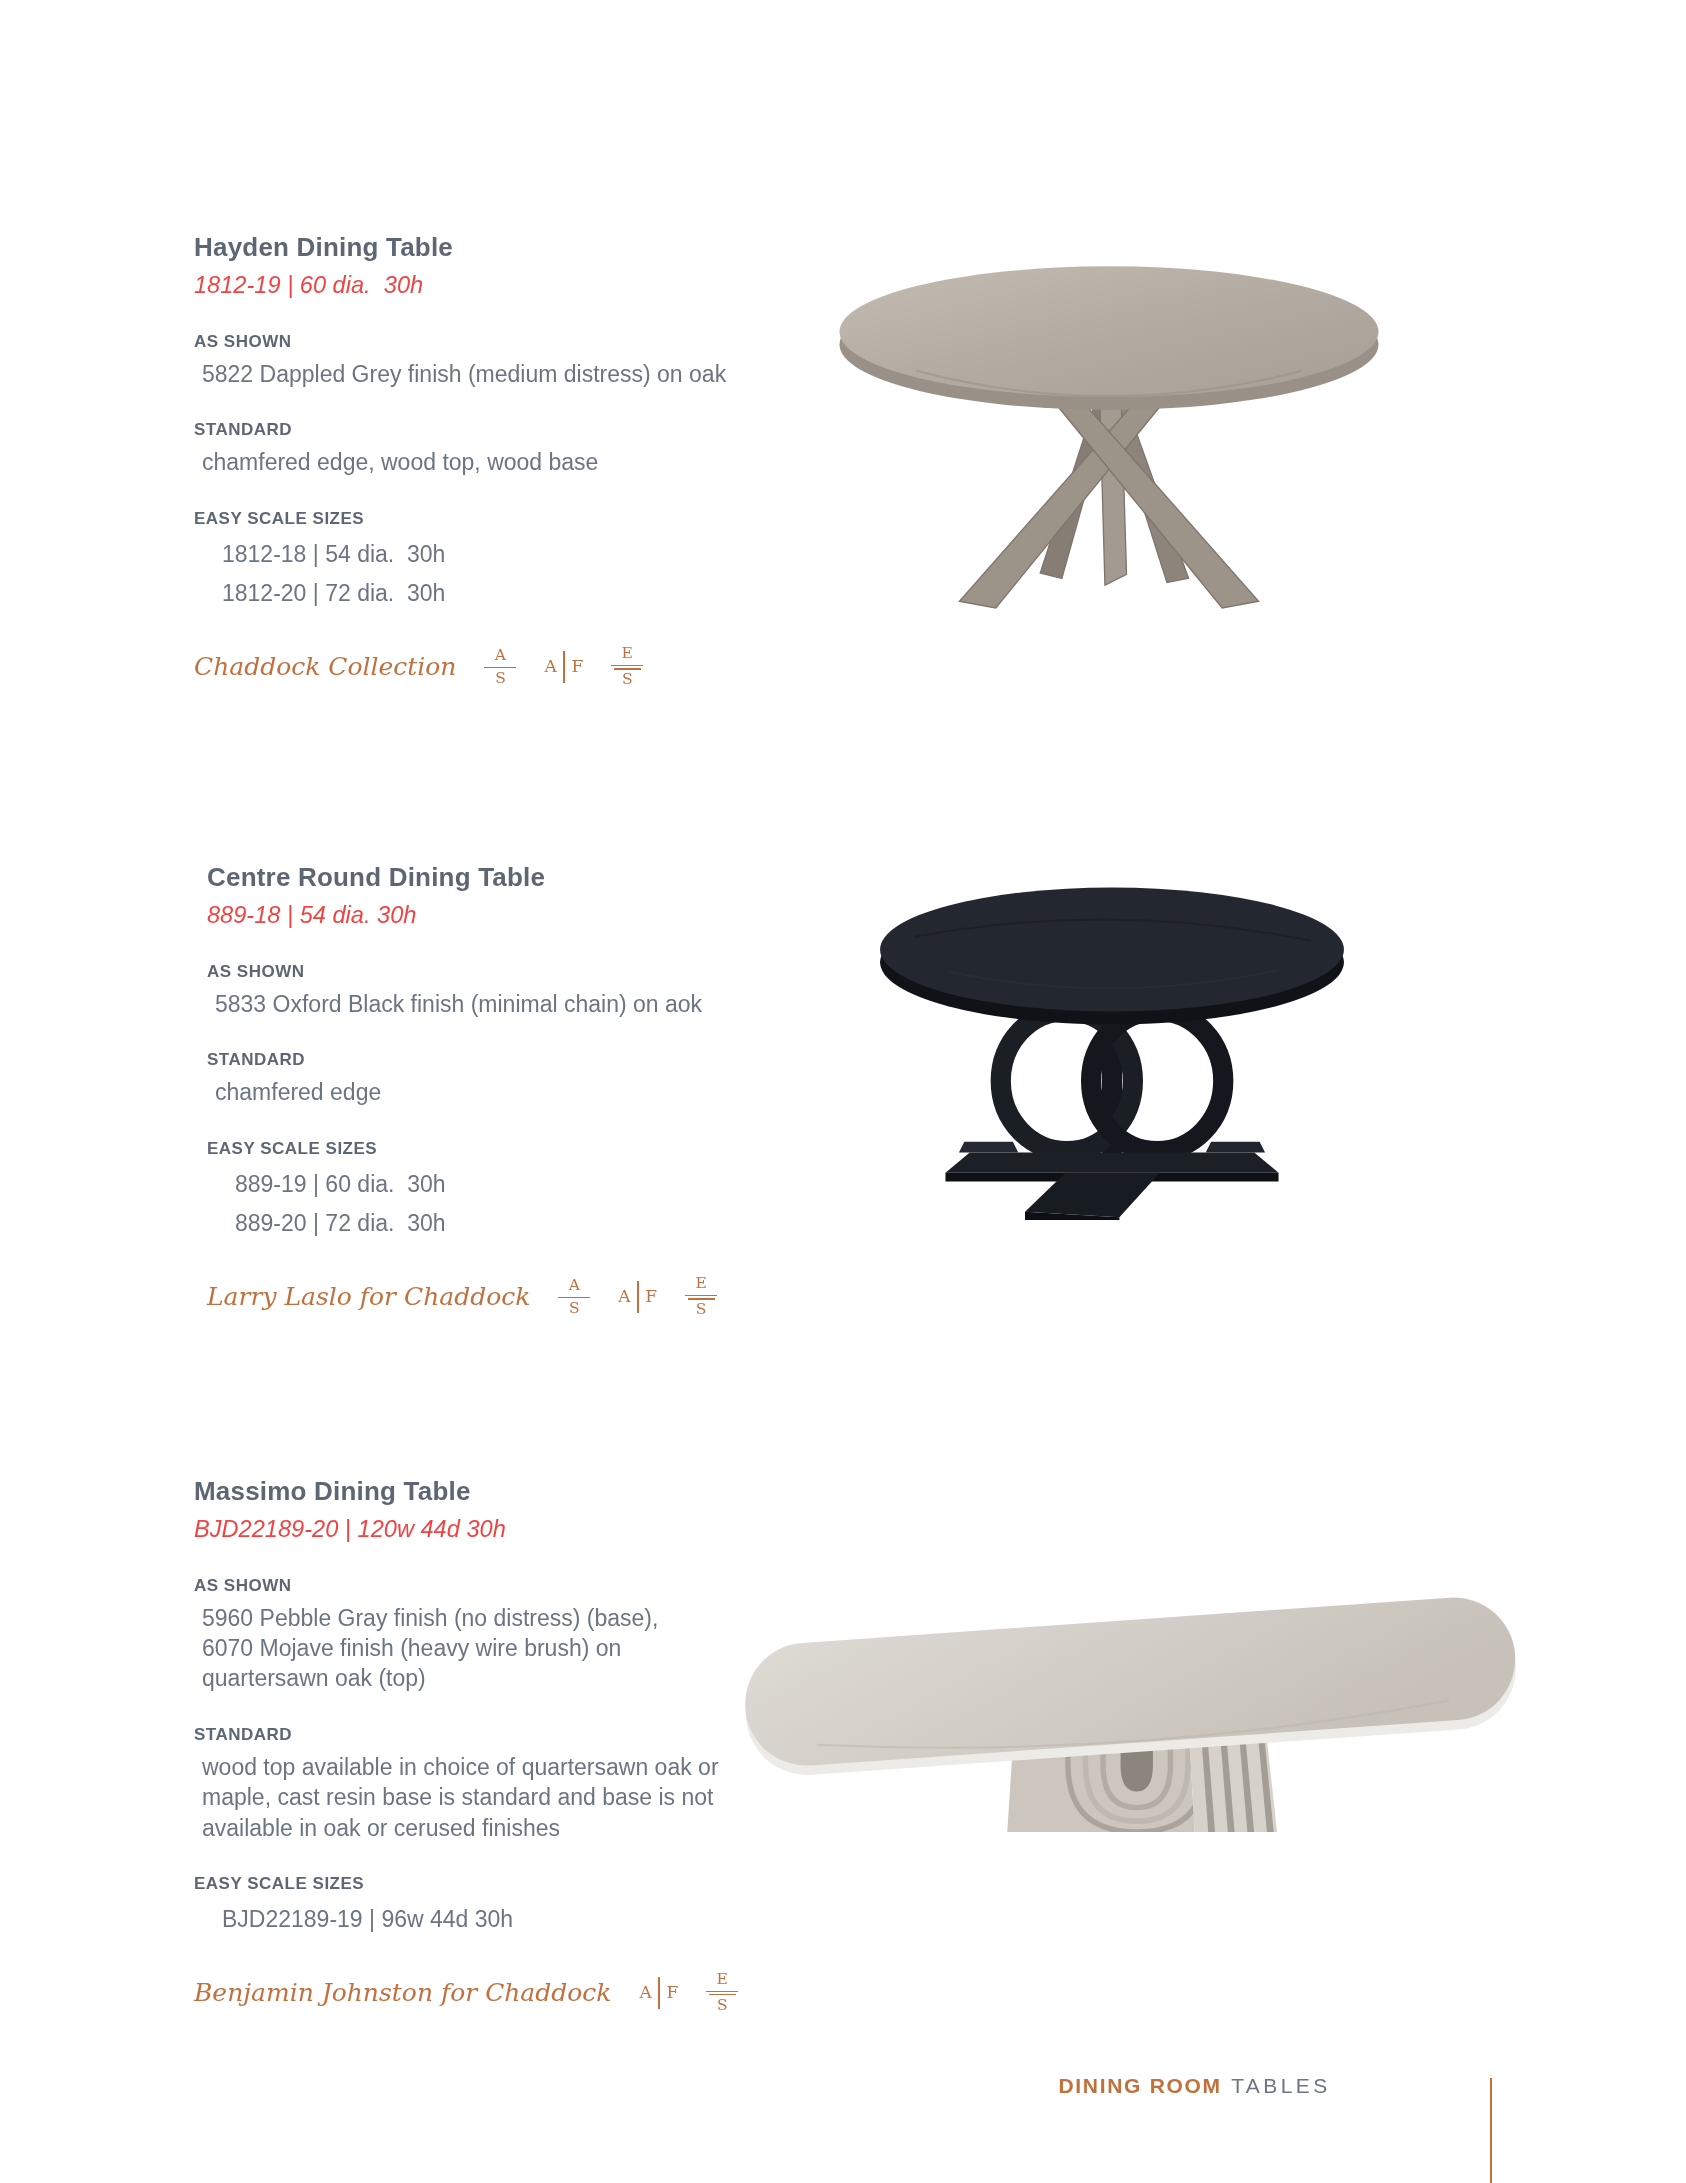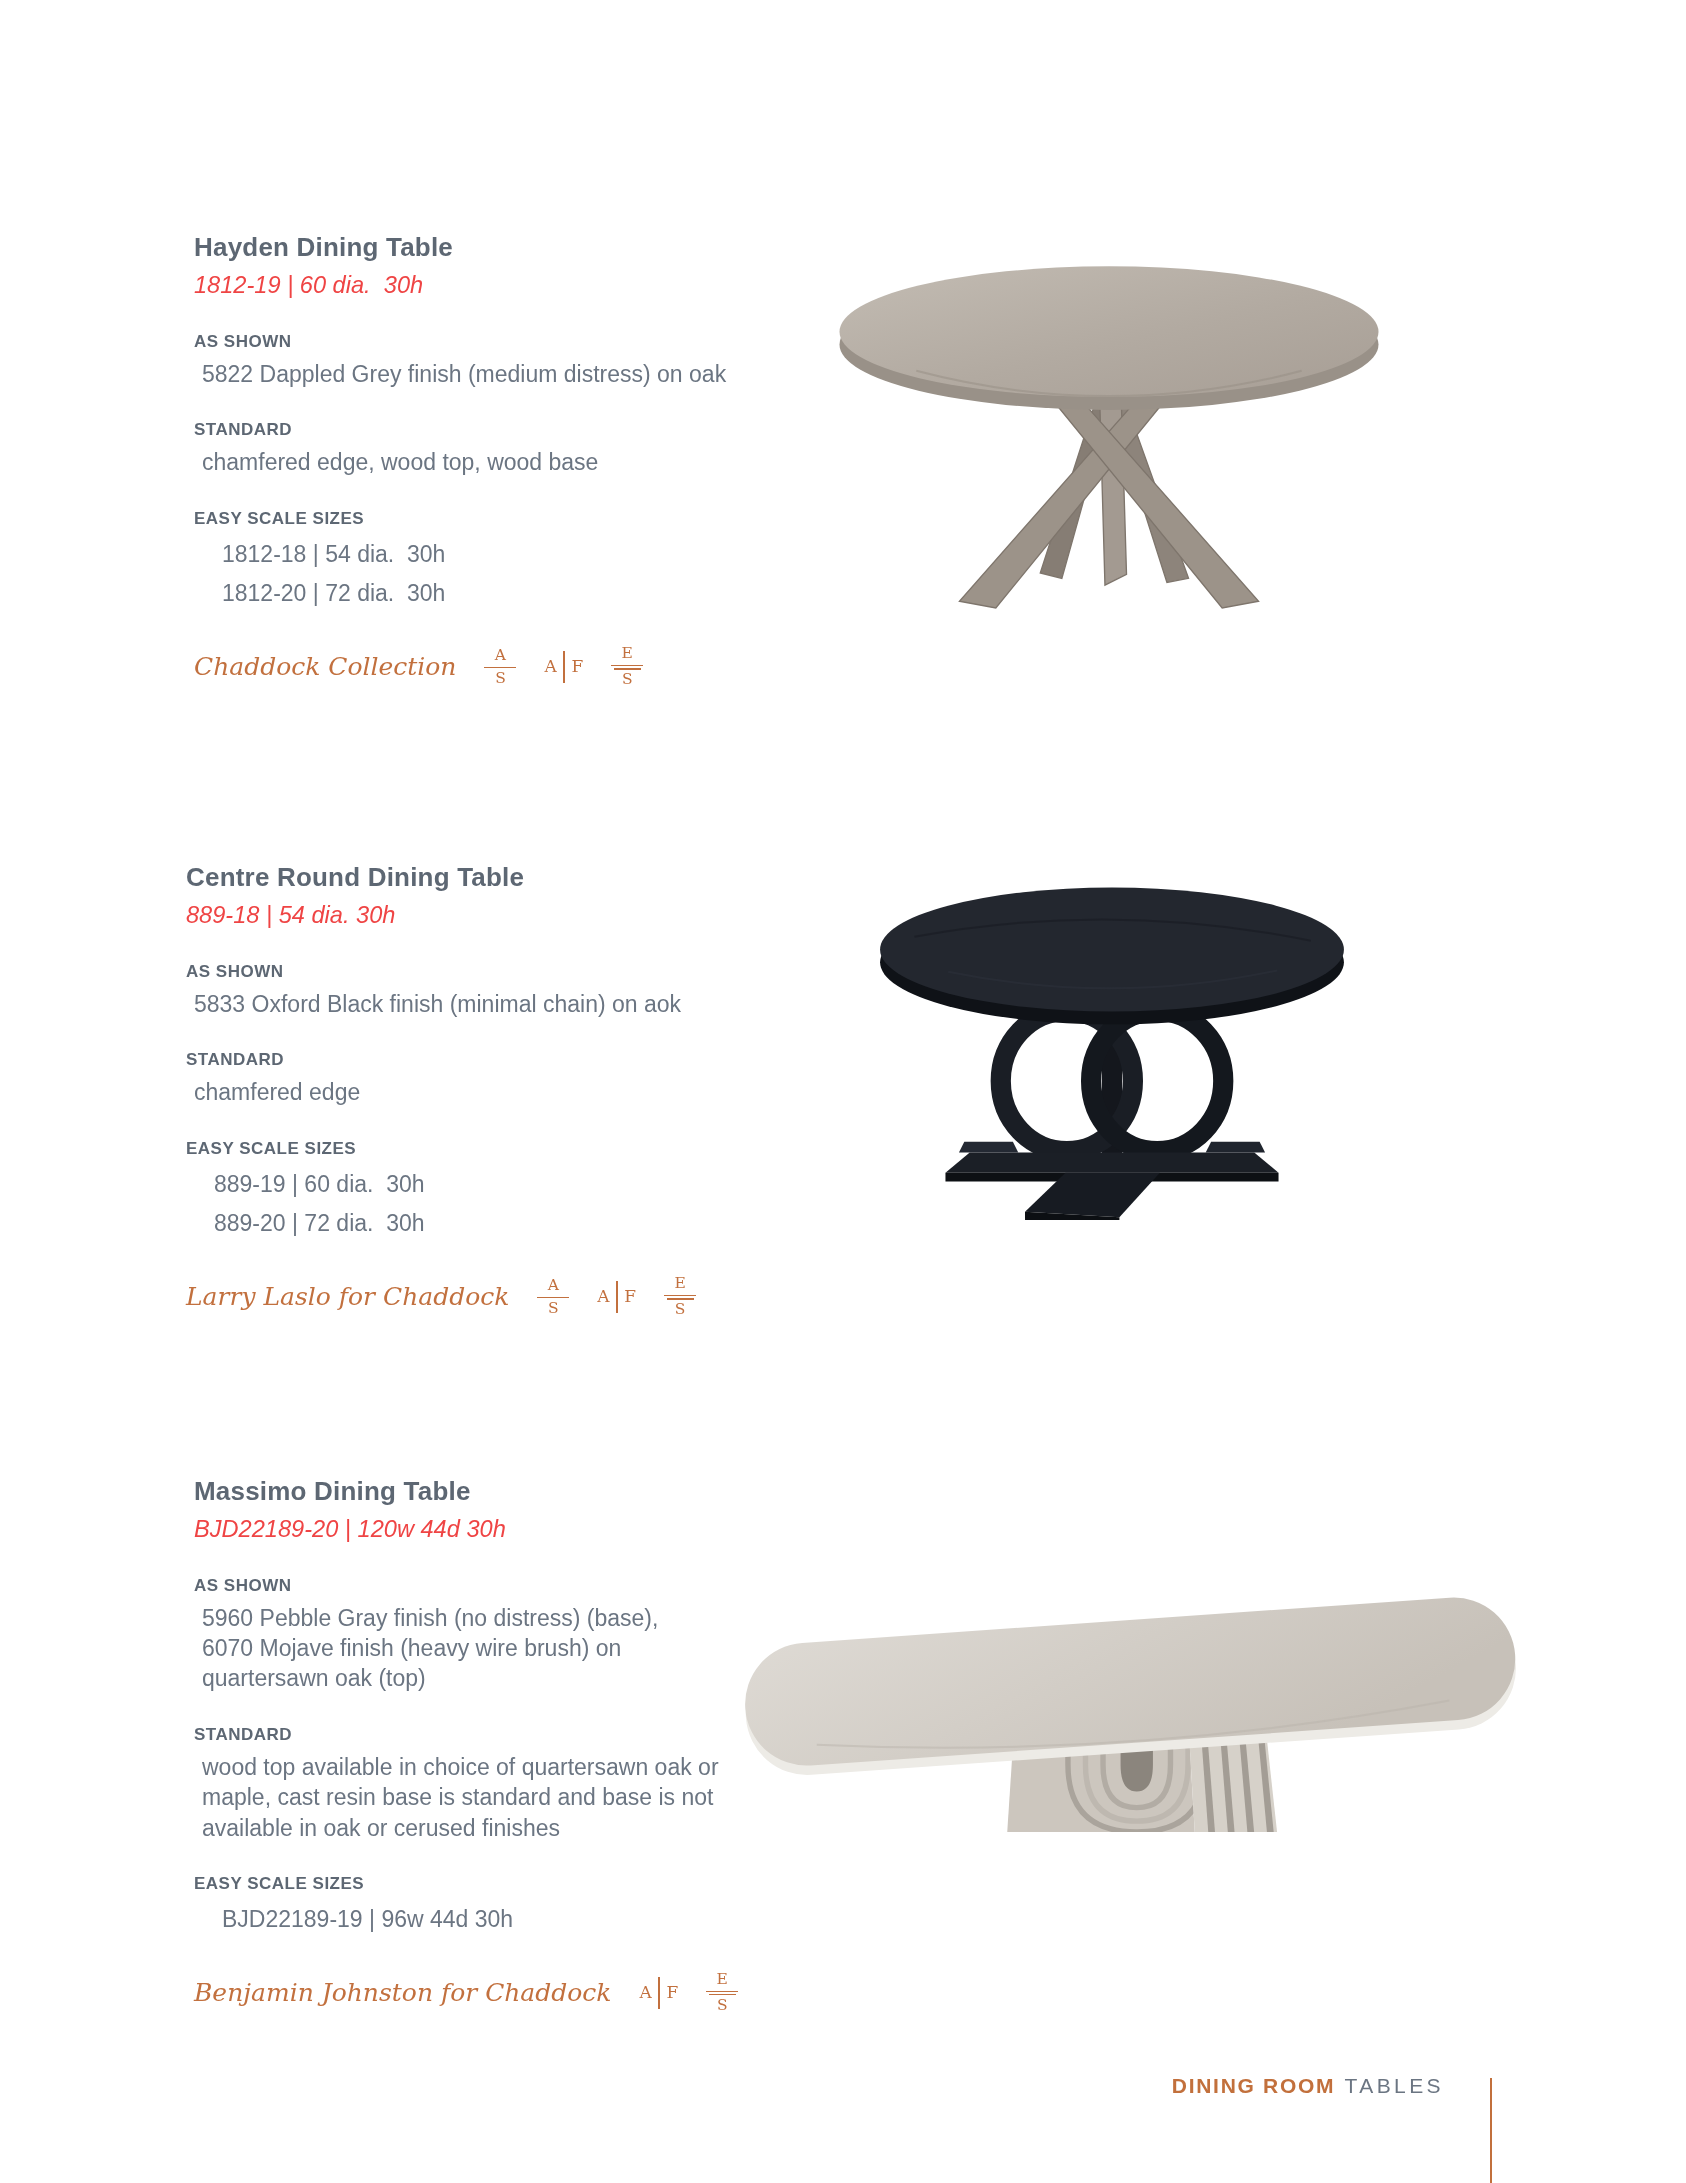--- a/index.html
+++ b/index.html
@@ -2,21 +2,21 @@
 <html style="font-size:10.8px"><head>
 <meta charset="utf-8">
 <style>
   html,body{margin:0;padding:0;background:#ffffff;}
   .page{position:relative;width:1523px;height:2183px;background:#ffffff;overflow:hidden;
         font-family:"Liberation Sans",sans-serif;}
 
   
   .product-info{position:absolute;width:627px;}
   .p1-info{left:194px;top:232px;}
-  .p2-info{left:186px;top:862px;}
+  .p2-info{left:207px;top:862px;}
   .p3-info{left:194px;top:1476px;}
 
   .p-title{font-size:26px;font-weight:700;color:#5d6773;letter-spacing:0.2px;line-height:1.2;white-space:pre-wrap;}
   .p-sku{font-size:23.6px;font-style:italic;color:#ef4444;margin-top:8px;line-height:1.25;white-space:pre-wrap;}
   .sec-label{font-size:17px;font-weight:700;color:#5d6773;letter-spacing:0.5px;margin-top:31px;line-height:1.2;}
   .sec-text{font-size:23px;color:#6b7582;margin-top:6.7px;line-height:1.32;margin-left:8px;}
   .sec-text span{display:block;white-space:pre-wrap;}
   .size-line{display:block;font-size:23px;color:#6b7582;margin-top:10.8px;line-height:1.25;white-space:pre-wrap;margin-left:28px;}
   .sizes-wrap{margin-top:2.7px;}
 
@@ -36,21 +36,21 @@
   .badge-af .vbar{width:1.3px;height:32px;background:#c2703e;}
 
   
   .product-image{position:absolute;margin:0;padding:0;}
   .p1-img{left:835px;top:263px;width:548px;height:349px;}
   .p2-img{left:874px;top:884px;width:476px;height:336px;}
   .p3-img{left:732px;top:1527px;width:796px;height:305px;}
   .product-image svg{display:block;width:100%;height:100%;}
 
   
-  .footer-title{position:absolute;left:945px;top:2073px;width:499px;text-align:right;
+  .footer-title{position:absolute;left:945px;top:2073px;width:499px;text-align:center;
                 font-size:21px;line-height:1.2;}
   .footer-section{font-weight:700;color:#c2703c;letter-spacing:1.7px;}
   .footer-category{font-weight:400;color:#6b7582;letter-spacing:3.4px;margin-left:9.4px;}
   .footer-divider{position:absolute;left:1490px;top:2078px;width:2px;height:105px;background:#c2703c;}
   .page-number{position:absolute;left:1526px;top:2120px;width:67px;
                font-size:24px;font-weight:700;color:#8e959d;}
 </style>
 </head>
 <body>
 

